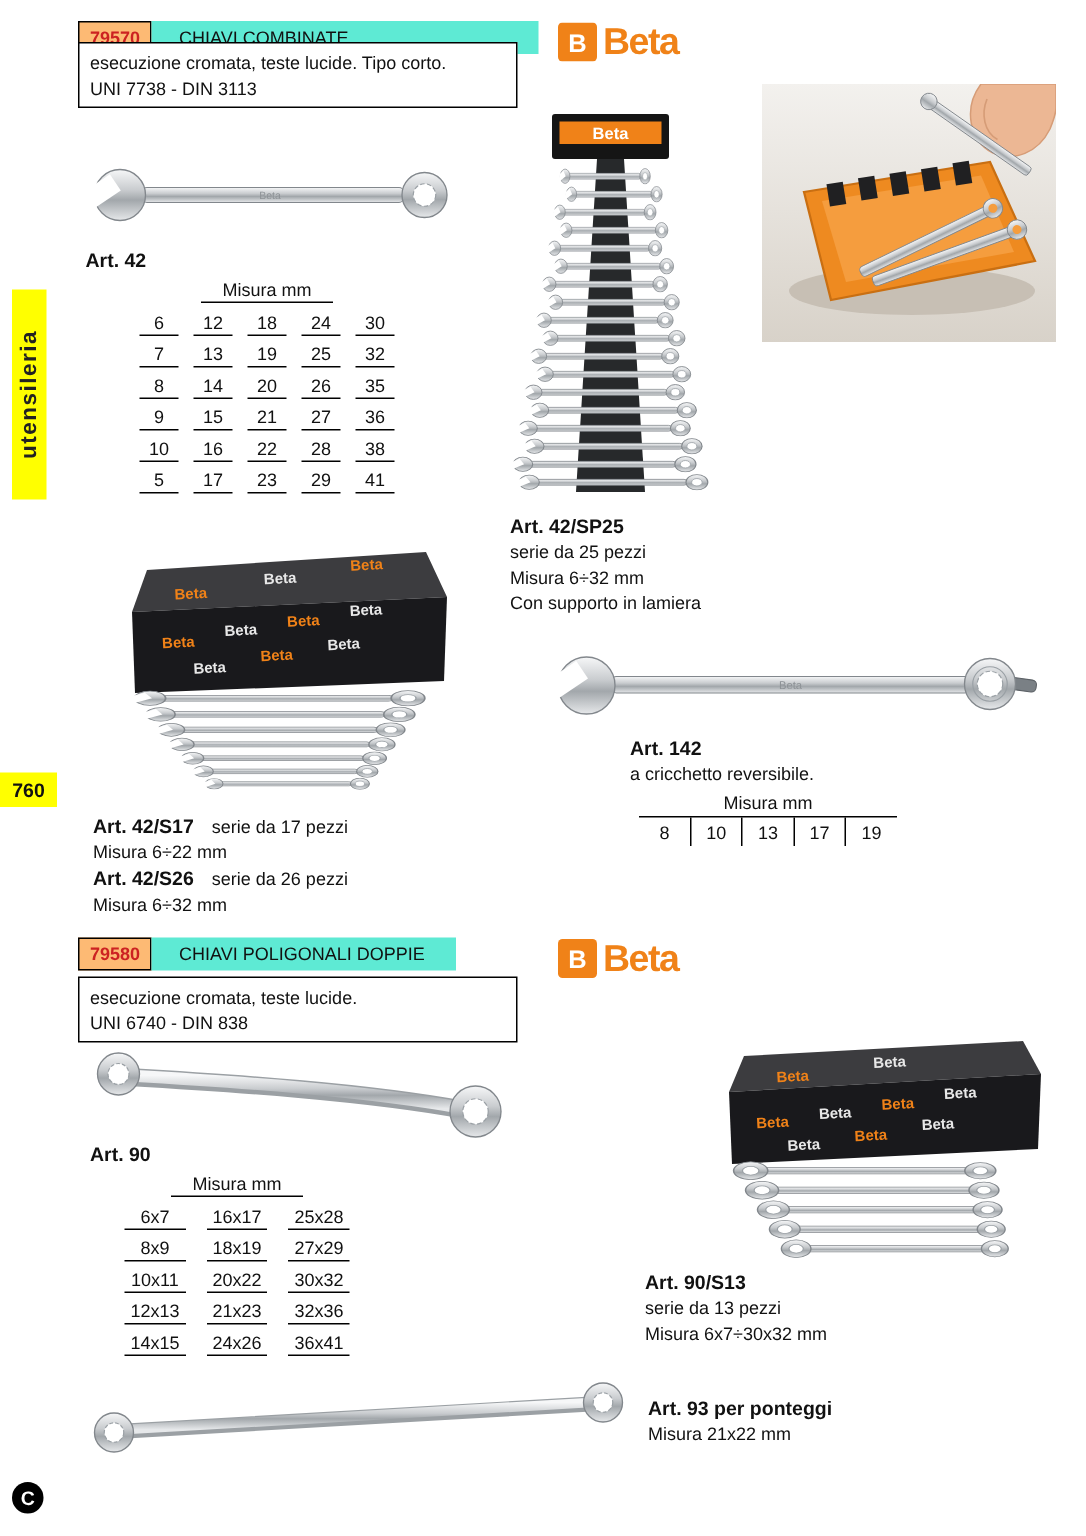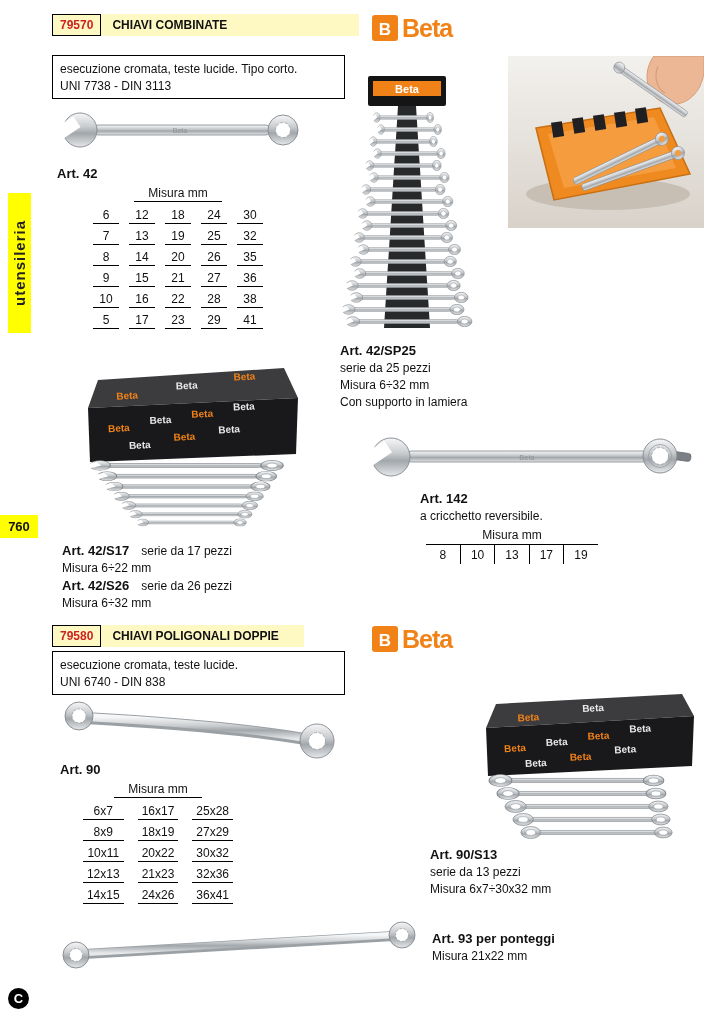--- a/index.html
+++ b/index.html
@@ -9,22 +9,22 @@
   .abs{position:absolute}
 
   
   .side-label{position:absolute;left:8px;top:193px;width:23px;height:140px;background:#ffff00;display:flex;align-items:center;justify-content:center}
   .side-label span{writing-mode:vertical-rl;transform:rotate(180deg);font-size:15px;font-weight:bold;letter-spacing:1px;color:#222}
   .page-num{position:absolute;left:0;top:515px;width:38px;height:23px;background:#ffff00;display:flex;align-items:center;justify-content:center;font-weight:bold;font-size:13px}
   .corner-logo{position:absolute;left:8px;top:988px;width:21px;height:21px;border-radius:50%;background:#000;color:#fff;display:flex;align-items:center;justify-content:center;font-weight:bold;font-size:13px}
 
   
   .sec-header{position:absolute;display:flex;height:22px}
-  .code-box{background:#fef9c3;border:1px solid #000;color:#cc2222;font-weight:bold;font-size:12px;display:flex;align-items:center;padding:0 7px}
-  .title-box{background:#fef9c3;font-weight:bold;font-size:12px;display:flex;align-items:center;padding:0 11px;color:#111}
+  .code-box{background:#fdba74;border:1px solid #000;color:#cc2222;font-weight:bold;font-size:12px;display:flex;align-items:center;padding:0 7px}
+  .title-box{background:#5eead4;font-weight:normal;font-size:12px;display:flex;align-items:center;padding:0 18px;color:#111}
   .beta-logo{position:absolute;display:flex;align-items:center;gap:4px}
   .beta-word{color:#f08218;font-weight:bold;font-size:25px;letter-spacing:-1px;line-height:1}
 
   .desc-box{position:absolute;border:1px solid #000;width:293px;height:44px;padding:5px 7px;font-size:12px;line-height:1.4;background:#fff}
   .art-label{position:absolute;font-weight:bold;font-size:13px}
   .caption{position:absolute;font-size:12px;line-height:1.4}
   .caption .b{font-weight:bold;font-size:13px}
   .caption .gap{margin-left:12px}
   .caption .ind{}
 
@@ -88,21 +88,21 @@
   </div>
 
   <div class="beta-logo" style="left:372px;top:15px">
     <svg width="26" height="26" viewBox="0 0 26 26">
       <rect width="26" height="26" rx="3" fill="#f08218"></rect>
       <text x="13" y="19.5" text-anchor="middle" font-size="17" font-weight="bold" fill="#fff">B</text>
     </svg>
     <span class="beta-word">Beta</span>
   </div>
 
-  <div class="desc-box" style="left:52px;top:55px">
+  <div class="desc-box" style="left:52px;top:28px">
     <div>esecuzione cromata, teste lucide. Tipo corto.</div>
     <div>UNI 7738 - DIN 3113</div>
   </div>
 
   <svg class="abs" style="left:55px;top:103px" width="250" height="55" viewBox="0 0 250 55">
     <rect x="40" y="22" width="174" height="10" rx="3" fill="url(#chromeH)" stroke="#82878c" stroke-width="0.8"></rect>
     <circle cx="25" cy="27" r="17" fill="url(#chromeH)" stroke="#82878c" stroke-width="0.9"></circle>
     <rect x="-4" y="20" width="28" height="13" fill="#fff" transform="rotate(-34 10 26)"></rect>
     <text x="125" y="29.5" font-size="7" fill="#8d9296" text-anchor="middle">Beta</text>
     <circle cx="228" cy="27" r="15" fill="url(#chromeH)" stroke="#82878c" stroke-width="0.9"></circle>

